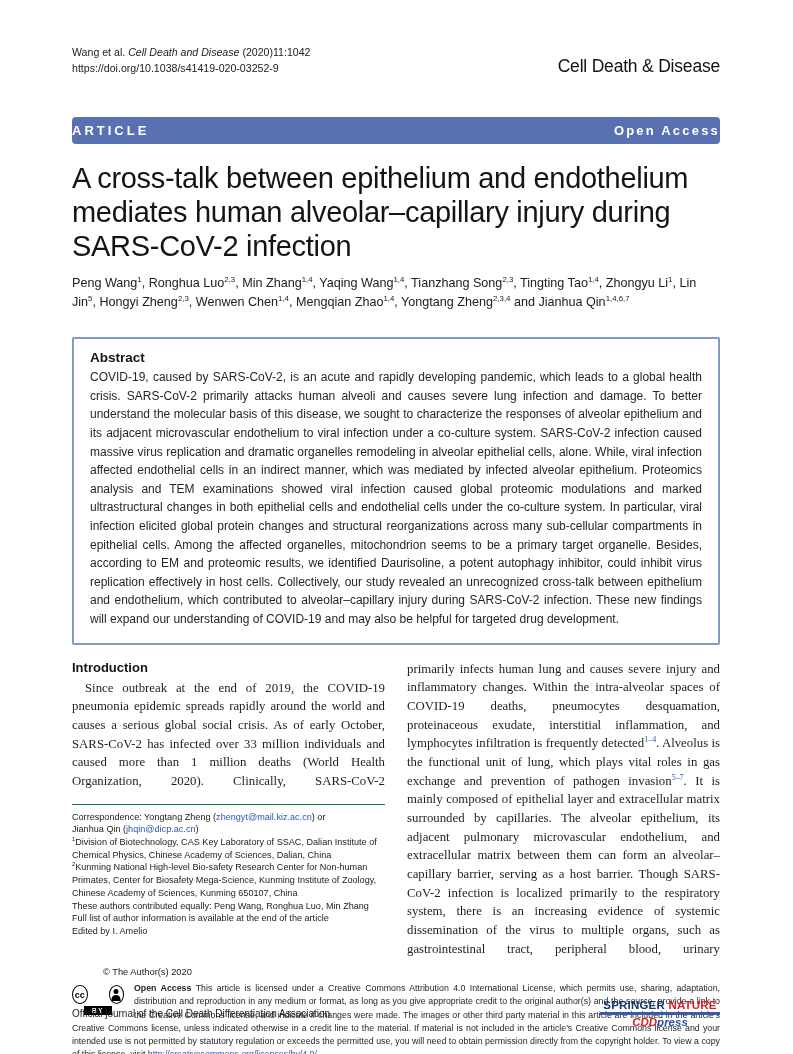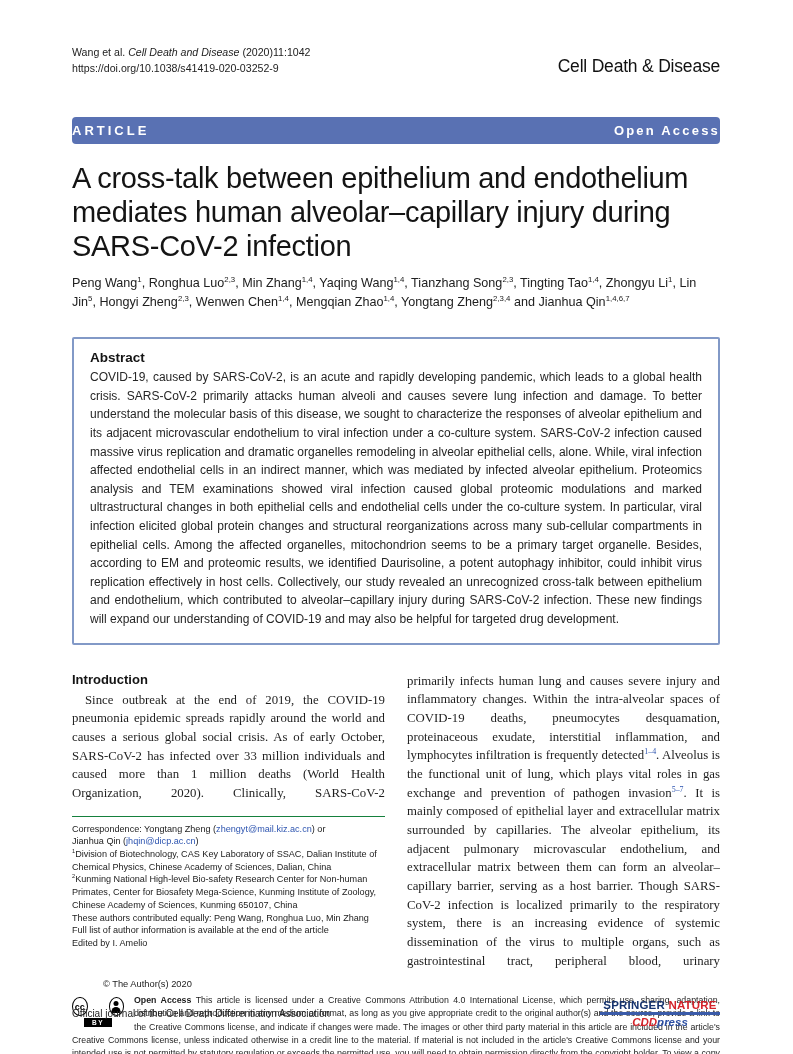--- a/index.html
+++ b/index.html
@@ -23,21 +23,21 @@
   .title { margin-top:17px; font-size:29px; font-weight:400; line-height:1.18; letter-spacing:-0.3px; color:#141414; }
   .authors { margin-top:11px; font-size:12.6px; line-height:1.5; color:#202020; }
   sup { font-size:0.62em; line-height:0; vertical-align:super; }
 
   
   .abstract { margin-top:25px; border:2px solid #8299c7; border-radius:2px; padding:11px 16px 14px; }
   .ab-h { font-size:13.5px; font-weight:bold; color:#141414; margin-bottom:3px; }
   .ab-t { font-size:12px; line-height:1.55; text-align:justify; color:#262626; }
 
   
-  .cols { margin-top:27px; display:flex; gap:22px; }
+  .cols { margin-top:15px; display:flex; gap:22px; }
   .col { width:313px; }
   .col h2 { font-size:13px; font-weight:bold; color:#141414; margin-bottom:4px; }
   .body { font-family:"Liberation Serif",serif; font-size:12.8px; line-height:1.46;
           text-align:justify; text-align-last:justify; color:#1e1e1e; }
   .indent { text-indent:13px; }
 
   .footnotes { margin-top:13px; border-top:1px solid #15803d; padding-top:6px;
                font-size:9.1px; line-height:1.4; color:#222; }
   .footnotes p { margin:0; }
 

